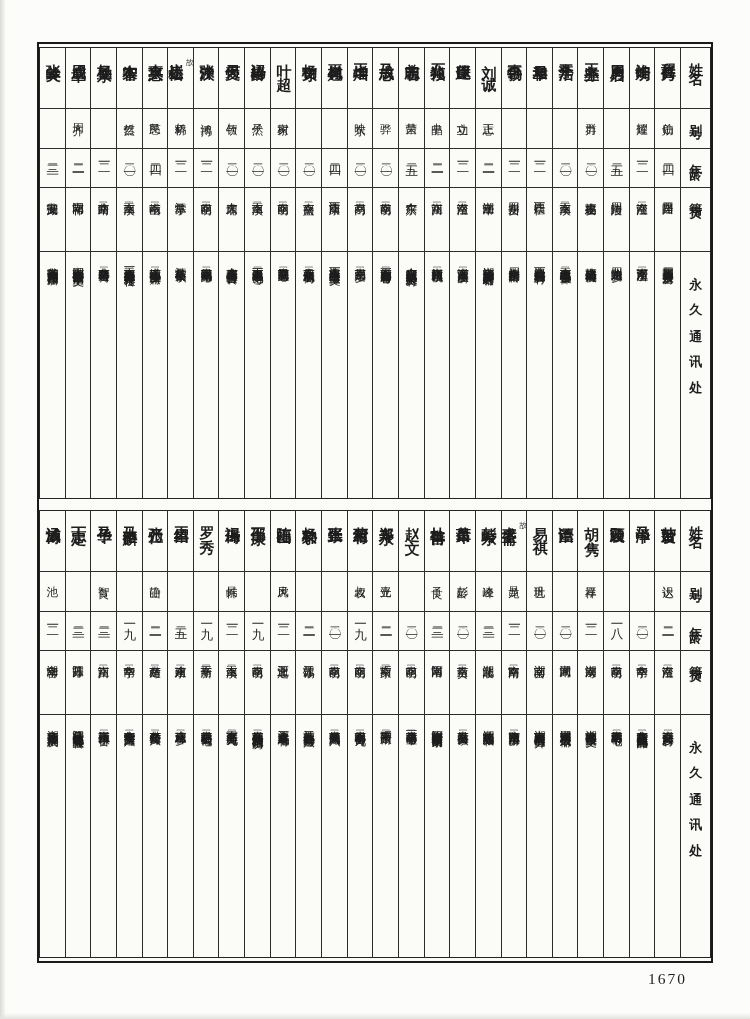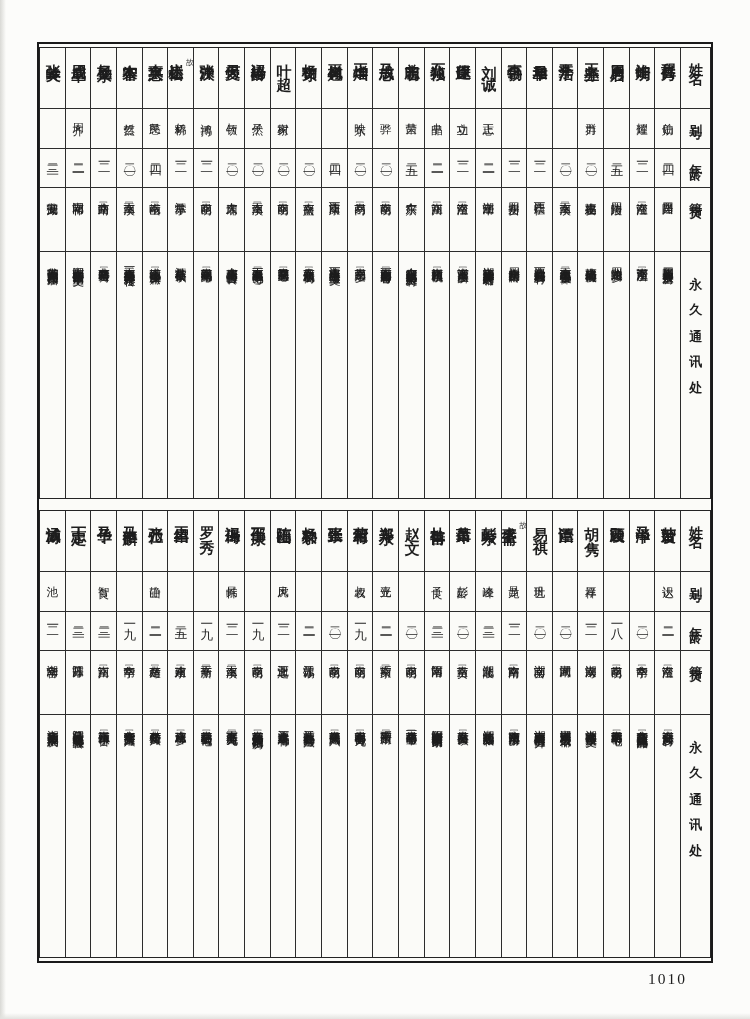--- a/index.html
+++ b/index.html
@@ -1028,14 +1028,14 @@
       <span class="vt native-t">湖南华容</span>
     </div>
     <div class="cell r-addr">
       <span class="vt addr-t">湖南华容县北景乡刘福庆</span>
     </div>
   </div>
 </div>
 
   </div>
 
-  <div class="page-number">1010</div>
+  <div class="page-number">1670</div>
 </div>
 
 </body></html>

